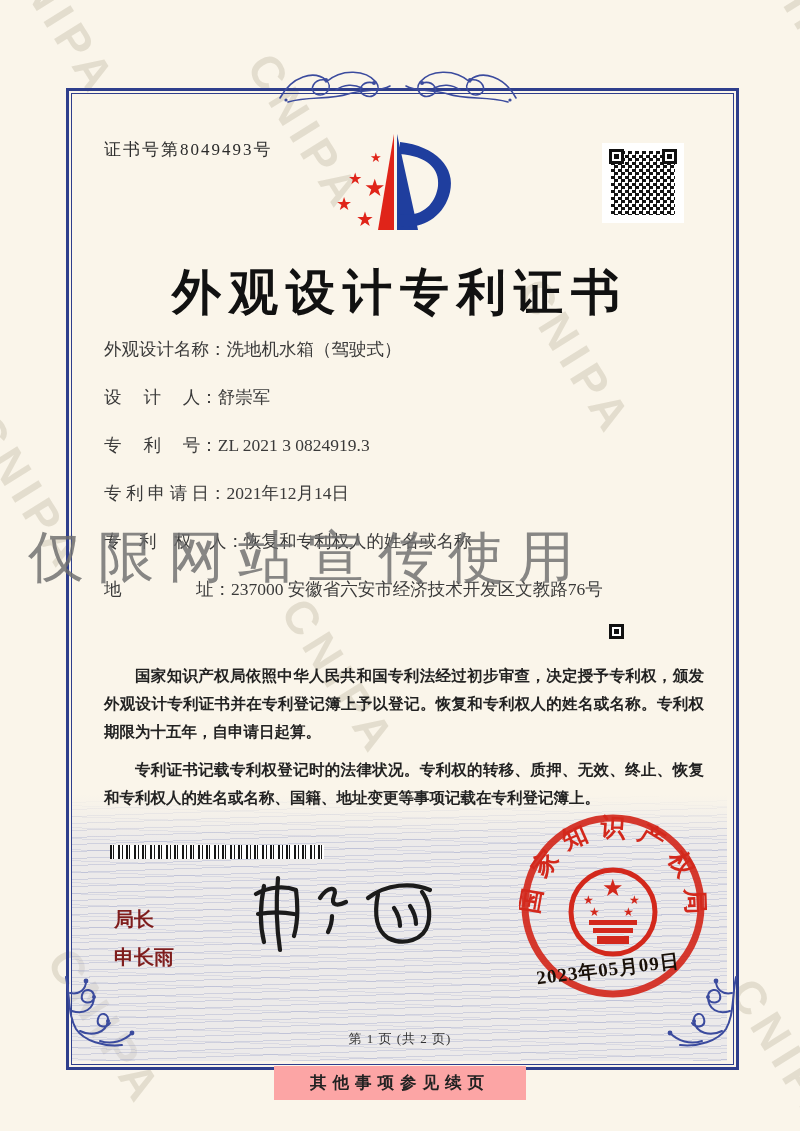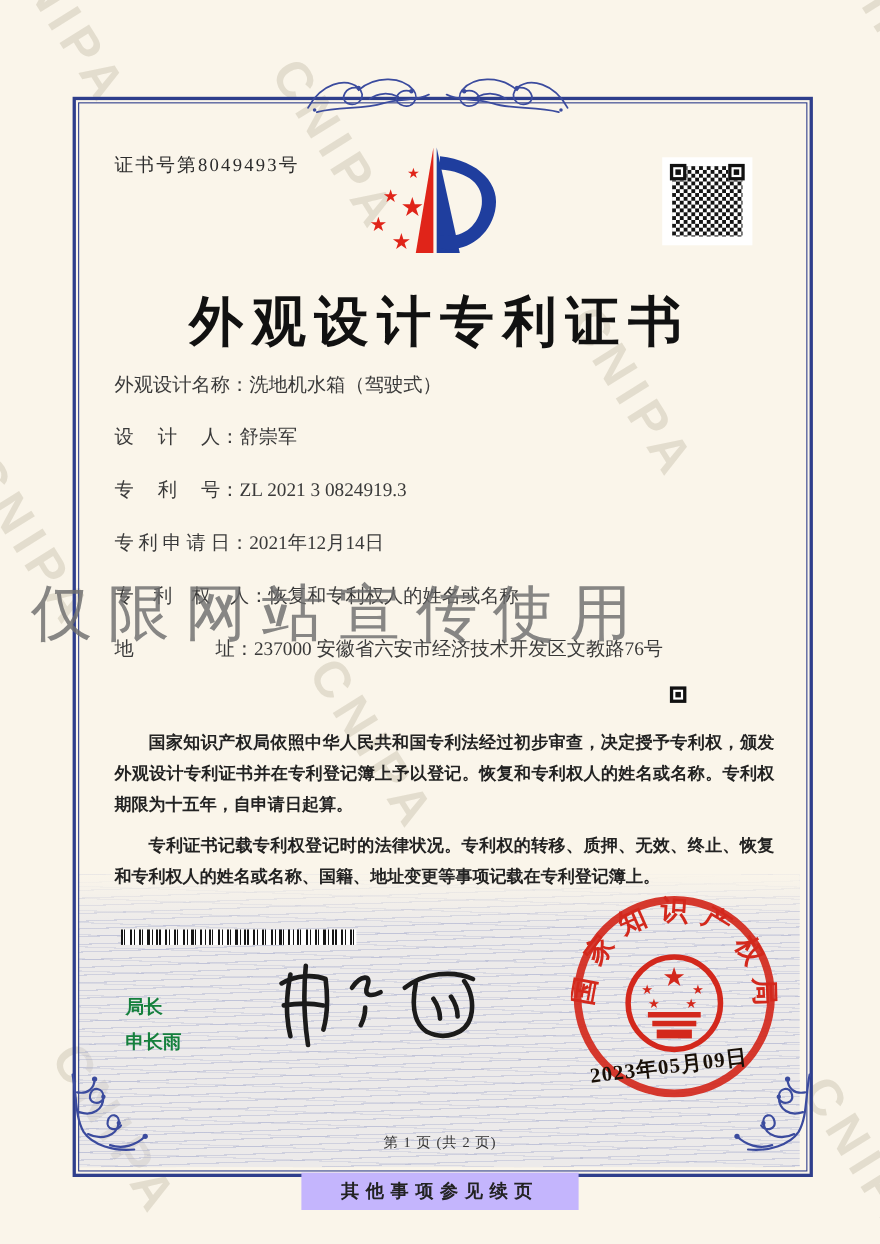--- a/index.html
+++ b/index.html
@@ -64,31 +64,31 @@
 
   
   .paras{position:absolute;left:104px;top:662px;width:600px;z-index:5;}
   .paras p{margin:0 0 10px 0;font-size:15.5px;line-height:1.8;text-indent:2em;
     color:#222;text-align:justify;font-weight:600;}
 
   
   .barcode{position:absolute;left:110px;top:845px;width:214px;height:14px;z-index:6;
     background:repeating-linear-gradient(90deg,#161616 0 2px,#fff 2px 3px,#161616 3px 4px,#fff 4px 8px,#161616 8px 10px,#fff 10px 12px,#161616 12px 13px,#fff 13px 16px);}
   .signer{position:absolute;left:114px;top:900px;z-index:6;font-family:"Liberation Sans","DejaVu Sans",sans-serif;
-    font-size:17px;font-weight:700;color:#15803d;line-height:1.9;}
+    font-size:20px;font-weight:700;color:#7f1d1d;line-height:1.9;}
   .signature{position:absolute;left:248px;top:872px;z-index:6;}
 
   .seal{position:absolute;left:519px;top:812px;z-index:6;}
   .seal-date{position:absolute;left:536px;top:955px;width:170px;z-index:7;
     font-size:19px;font-weight:700;color:#191008;transform:rotate(-7deg);letter-spacing:1px;}
 
   .page-num{position:absolute;left:0;top:1030px;width:100%;text-align:center;
     font-size:13px;color:#333;z-index:6;letter-spacing:1px;}
   .cont-note{position:absolute;left:50%;top:1066px;transform:translateX(-50%);
-    background:#c4b5fd;padding:6px 36px;font-size:16.5px;font-weight:600;letter-spacing:6px;color:#222;z-index:6;}
+    background:#fca5a5;padding:6px 36px;font-size:16.5px;font-weight:600;letter-spacing:6px;color:#222;z-index:6;}
 
   
   .big-wm{position:absolute;left:28px;top:520px;width:760px;z-index:9;
     font-family:"Liberation Sans","DejaVu Sans",sans-serif;
     font-size:56px;font-weight:500;letter-spacing:14px;color:#6e6e6e;opacity:0.82;white-space:nowrap;}
 </style>
 </head>
 <body>
 
 <div class="page">

